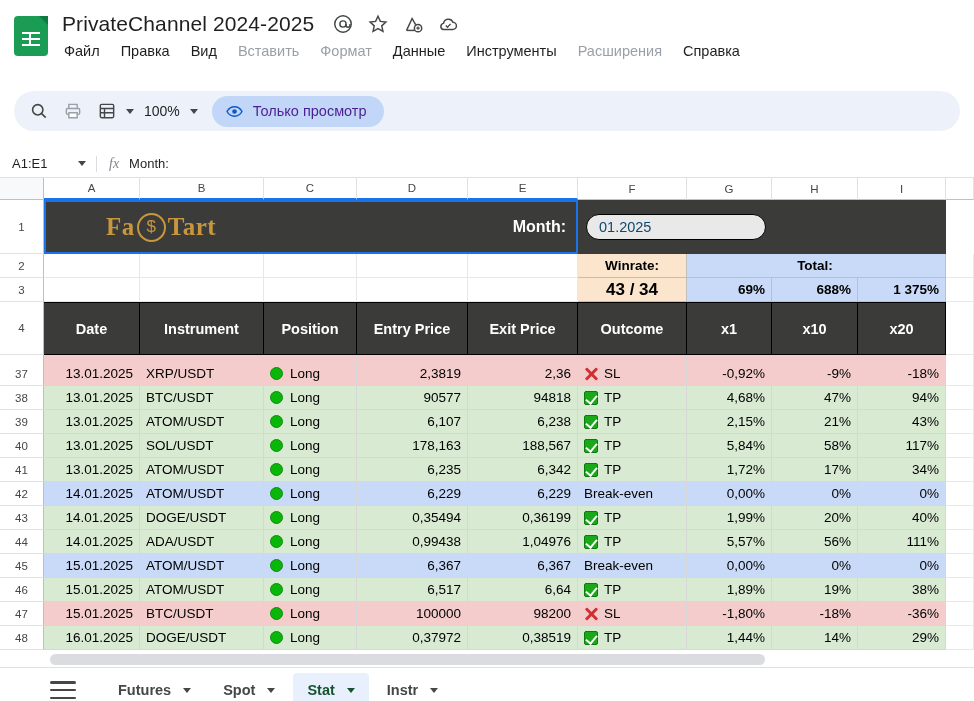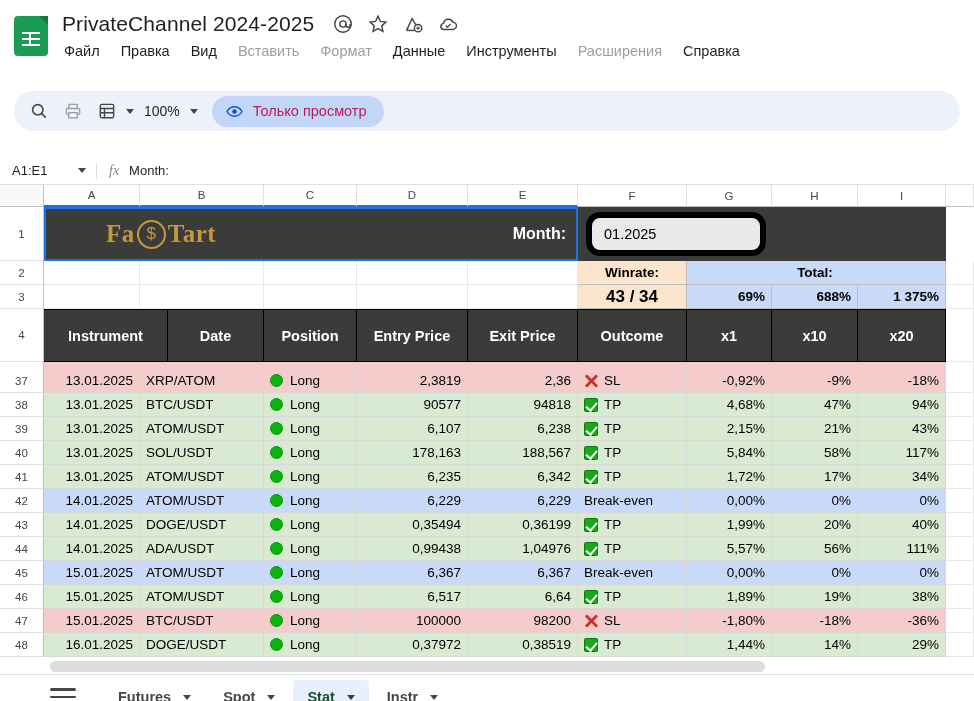--- a/index.html
+++ b/index.html
@@ -51,28 +51,28 @@
     display: flex; align-items: center; justify-content: center;
     color: #444746; padding: 0 5px;
   }
   .zoom-label { font-size: 14px; color: #1f1f1f; padding: 0 6px; }
   .caret { width: 0; height: 0; border-left: 4px solid transparent; border-right: 4px solid transparent;
            border-top: 5px solid #444746; display:inline-block; }
   .viewonly {
     display: flex; align-items: center; gap: 9px;
     background: #c2d7f7; border-radius: 16px; height: 31px;
     padding: 0 17px 0 13px; margin-left: 10px;
-    font-size: 14.5px; color: #be185d;
+    font-size: 14.5px; color: #4c1d95;
   }
   .viewonly .eye { color: #0b57d0; display:flex; }
 
   
   .formula-bar {
     height: 28px; display: flex; align-items: center;
-    border-bottom: 1px solid #e0e0e0; margin-top: 13px; font-size: 13px; color: #1f1f1f;
+    border-bottom: 1px solid #e0e0e0; margin-top: 6px; font-size: 13px; color: #1f1f1f;
   }
   .namebox { width: 96px; display: flex; align-items: center; justify-content: space-between;
              padding: 0 10px 0 12px; }
   .fx-sep { width: 1px; height: 16px; background: #dadce0; }
   .fx-sym { font-family: "Liberation Serif", serif; font-style: italic; color: #80868b; padding: 0 10px 0 12px; font-size:14px;}
   .formula-val { color: #1f1f1f; }
 
   
   .grid-area { position: relative; height: 489px; overflow: hidden; background: #fff; }
 
@@ -124,23 +124,23 @@
     margin: 0 2px; vertical-align: middle;
   }
   .month-lbl {
     color:#fff; font-weight:bold; font-size:16px; margin-left:auto; padding-right:10px;
   }
   .banner-r {
     background:#3b3b3a; display:flex; align-items:center; padding-left:8px;
     width: 368px; flex: 0 0 368px;
   }
   .month-input {
-    background:#e9e9e9; border-radius: 14px; height: 44px; width: 180px;
-    display:flex; align-items:center; padding: 0 12px; font-size: 14.5px; color:#000000;
-    border: 6px solid #000000;
+    background:#e9e9e9; border-radius: 14px; height: 26px; width: 180px;
+    display:flex; align-items:center; padding: 0 12px; font-size: 14.5px; color:#0c4a6e;
+    border: 1px solid #000000;
   }
 
   .row23 { height: 24px; }
   .blank { background:#fff; border-right:1px solid #e8e8e8; border-bottom:1px solid #e8e8e8; }
   .winrate-h { background:#fce5cd; font-weight:bold; font-size:13.5px; justify-content:center; border-color:#bfbfbf;}
   .winrate-v { background:#fce5cd; font-weight:bold; font-size:17px; justify-content:center; border-color:#bfbfbf;}
   .total-h { background:#c9daf8; font-weight:bold; font-size:13.5px; justify-content:center; border-color:#bfbfbf;}
   .total-v { background:#c9daf8; font-weight:bold; font-size:13.5px; justify-content:flex-end; border-color:#bfbfbf;}
 
   .row4 { height: 53px; }
@@ -335,22 +335,22 @@
     <div class="cell blank wE"></div>
     <div class="cell winrate-v wF">43 / 34</div>
     <div class="cell total-v wG">69%</div>
     <div class="cell total-v wH">688%</div>
     <div class="cell total-v wI">1 375%</div>
     <div class="cell blank wTail"></div>
   </div>
 
   <div class="row row4">
     <div class="rh">4</div>
+    <div class="cell hdr-cell wA">Date</div>
     <div class="cell hdr-cell wB">Instrument</div>
-    <div class="cell hdr-cell wA">Date</div>
     <div class="cell hdr-cell wC">Position</div>
     <div class="cell hdr-cell wD">Entry Price</div>
     <div class="cell hdr-cell wE">Exit Price</div>
     <div class="cell hdr-cell wF">Outcome</div>
     <div class="cell hdr-cell wG">x1</div>
     <div class="cell hdr-cell wH">x10</div>
     <div class="cell hdr-cell wI">x20</div>
     <div class="cell blank wTail"></div>
   </div>
 
@@ -365,21 +365,21 @@
     <div class="cell sl wG"></div>
     <div class="cell sl wH"></div>
     <div class="cell sl wI"></div>
     <div class="cell blank wTail"></div>
   </div>
 
   <div id="rows-host">
       <div class="row datarow">
         <div class="rh">37</div>
         <div class="cell sl wA r">13.01.2025</div>
-        <div class="cell sl wB">XRP/ATOM</div>
+        <div class="cell sl wB">XRP/USDT</div>
         <div class="cell sl wC">
           <span class="dot"></span>
           <span>Long</span>
         </div>
         <div class="cell sl wD r">2,3819</div>
         <div class="cell sl wE r">2,36</div>
         <div class="cell sl wF">
           <span class="mark slm"></span>
           <span>SL</span>
         </div>

